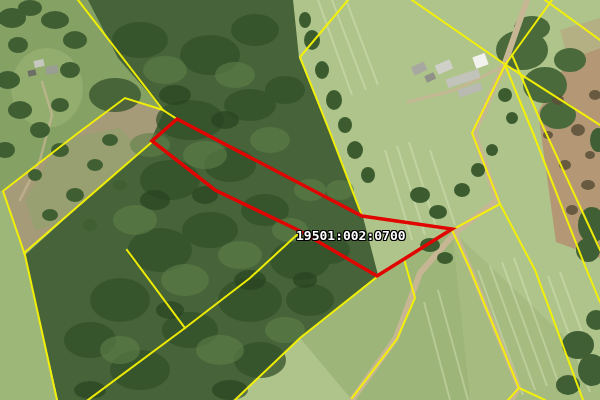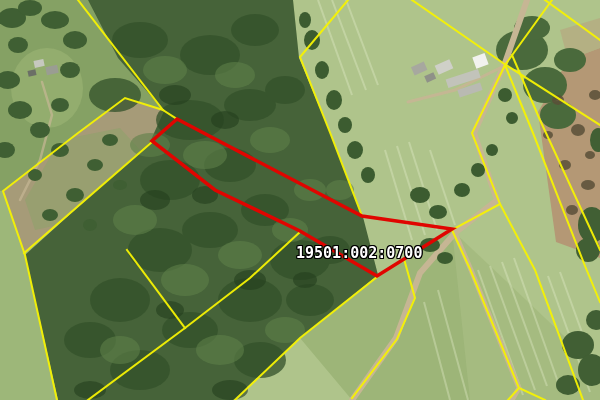--- a/index.html
+++ b/index.html
@@ -1,21 +1,21 @@
 <!DOCTYPE html>
 <html><head>
 <meta charset="utf-8">
 <style>
   html,body{margin:0;padding:0;background:#222;}
   #viewport{position:relative;width:600px;height:400px;overflow:hidden;font-family:"DejaVu Sans",sans-serif;}
   #viewport svg{position:absolute;left:0;top:0;display:block;}
   #parcel-label{
-    position:absolute;left:296px;top:244px;
+    position:absolute;left:296px;top:228px;
     font-family:"DejaVu Sans Mono",monospace;
-    font-size:15px;font-weight:bold;letter-spacing:0px;
+    font-size:13px;font-weight:bold;letter-spacing:0px;
     color:#ffffff;white-space:nowrap;
     text-shadow:-1px -1px 0 #000,1px -1px 0 #000,-1px 1px 0 #000,1px 1px 0 #000,
                  0 -1px 0 #000,0 1px 0 #000,-1px 0 0 #000,1px 0 0 #000;
     pointer-events:none;
   }
 </style>
 </head>
 <body>
 
 <div id="viewport">

